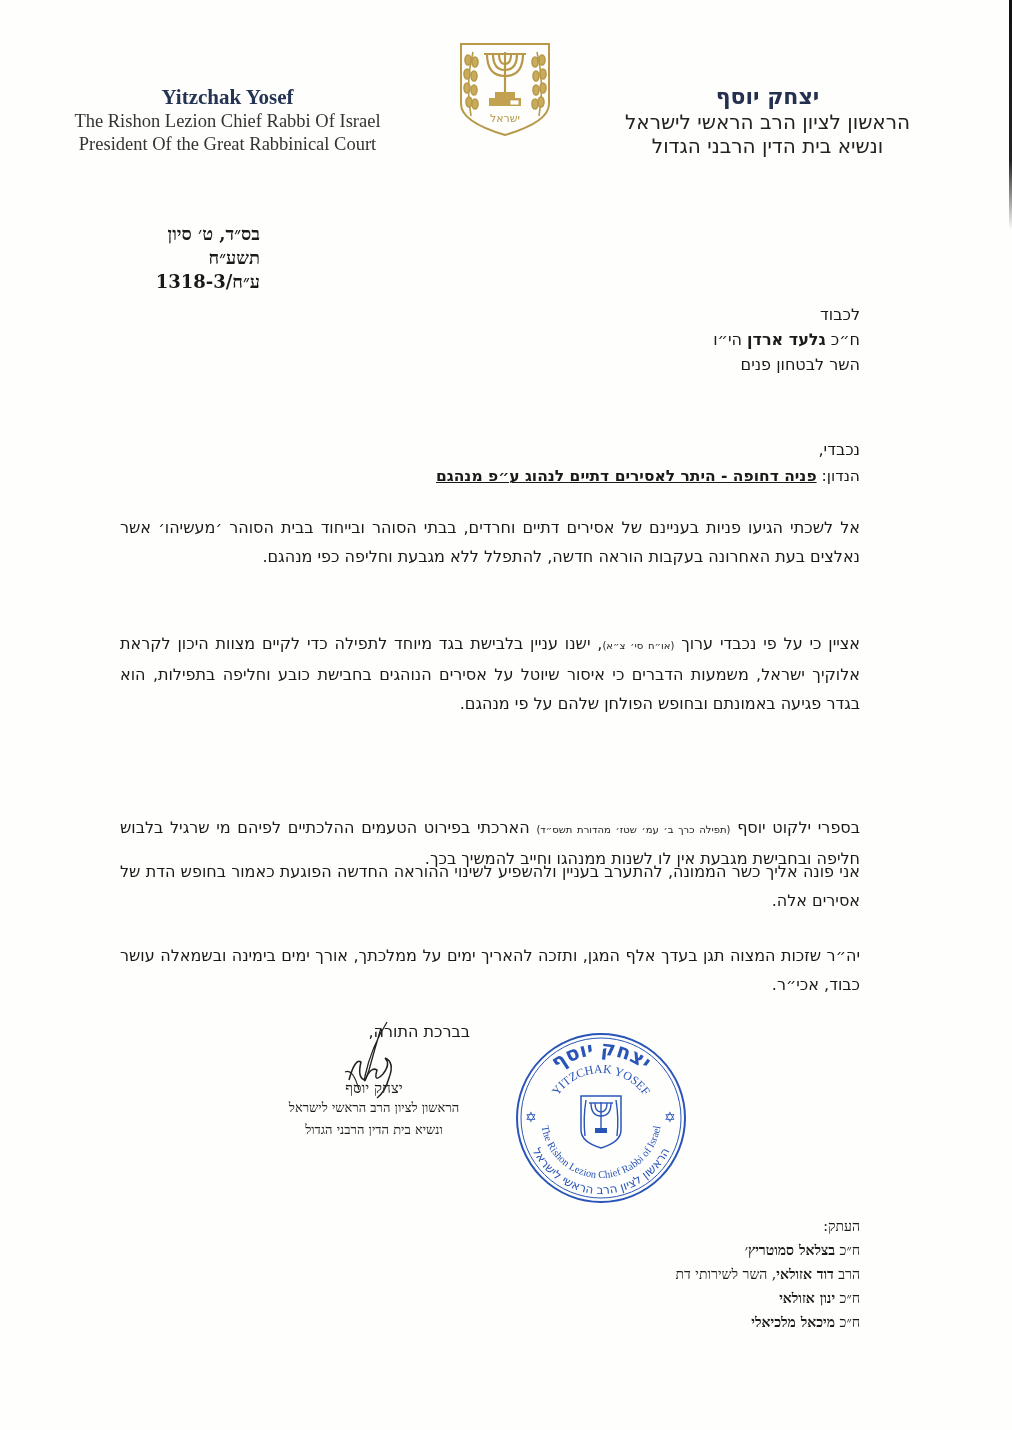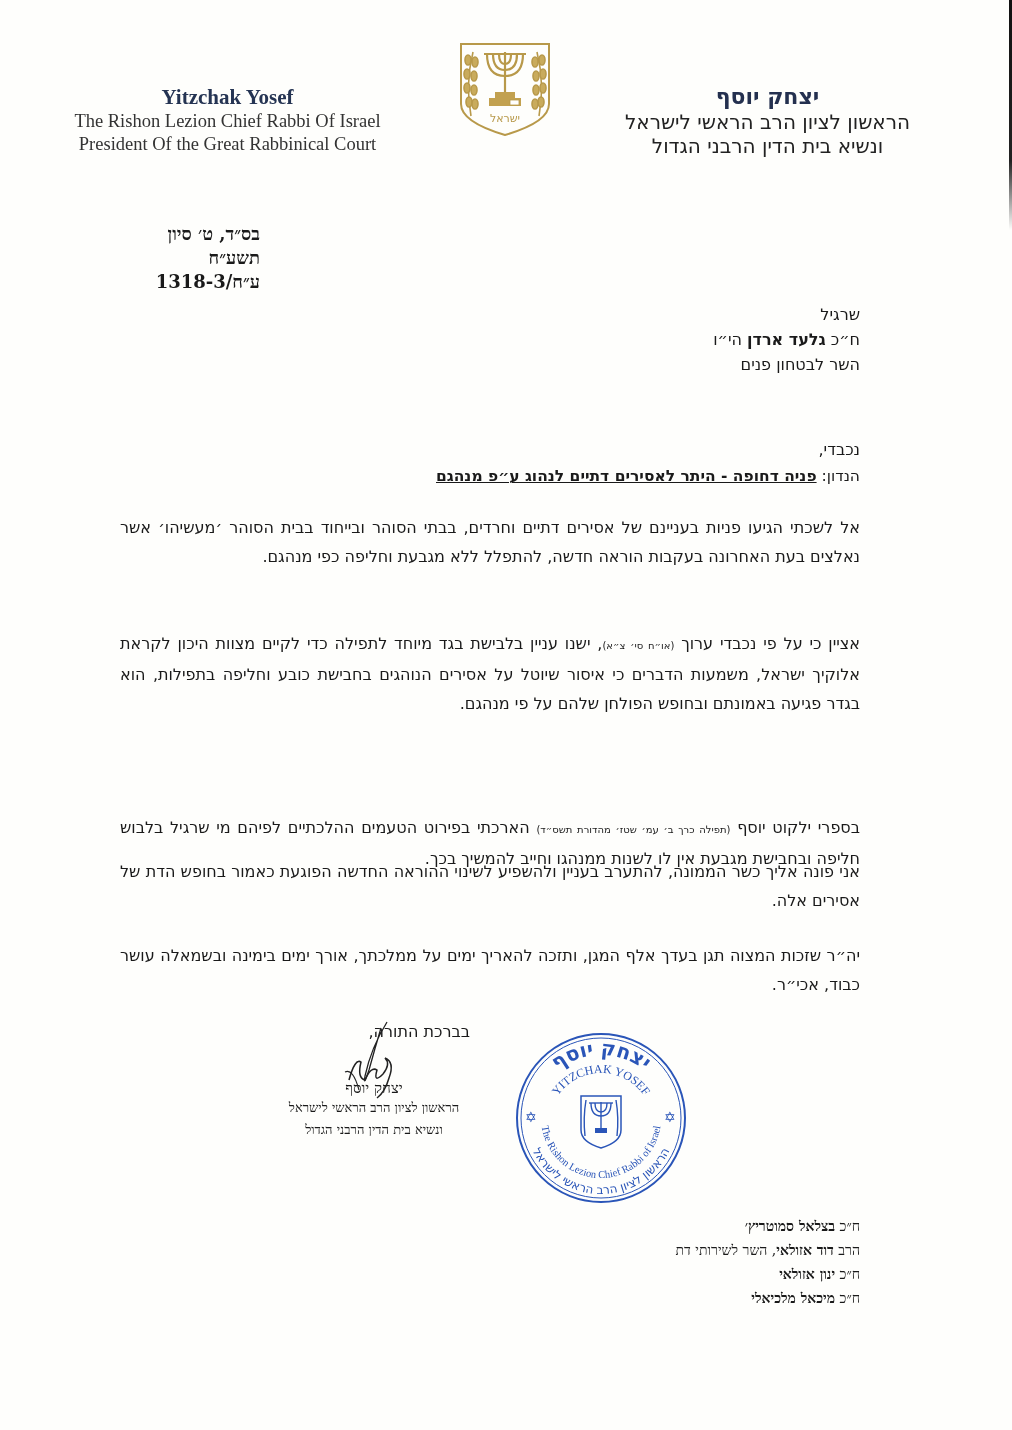--- a/index.html
+++ b/index.html
@@ -113,21 +113,21 @@
   <div class="line">הראשון לציון הרב הראשי לישראל</div>
   <div class="line">ונשיא בית הדין הרבני הגדול</div>
 </div>
 
 <div class="meta">
   <div>בס״ד, ט׳ סיון תשע״ח</div>
   <div>ע״ח/1318-3</div>
 </div>
 
 <div class="addressee rtl">
-  <div>שרגיל</div>
+  <div>לכבוד</div>
   <div>
     <span>ח״כ</span>
     <span class="bold">גלעד ארדן</span>
     <span>הי״ו</span>
   </div>
   <div class="ul">השר לבטחון פנים</div>
 </div>
 
 <div class="salutation rtl">נכבדי,</div>
 
@@ -200,20 +200,21 @@
       <path d="M94 73 Q94 82 100 82 Q106 82 106 73"></path>
       <path d="M88 73 H112"></path>
       <path d="M84 106 Q82 88 85 70"></path>
       <path d="M116 106 Q118 88 115 70"></path>
     </g>
     <rect x="94" y="98" width="12" height="5" fill="#2a55b8"></rect>
   </svg>
 </div>
 
 <div class="cc rtl">
+  <div>העתק:</div>
   <div>
     <span>ח״כ</span>
     <span class="bold">בצלאל סמוטריץ׳</span>
   </div>
   <div>
     <span>הרב</span>
     <span class="bold">דוד אזולאי</span><span>, השר לשירותי דת</span>
   </div>
   <div>
     <span>ח״כ</span>

